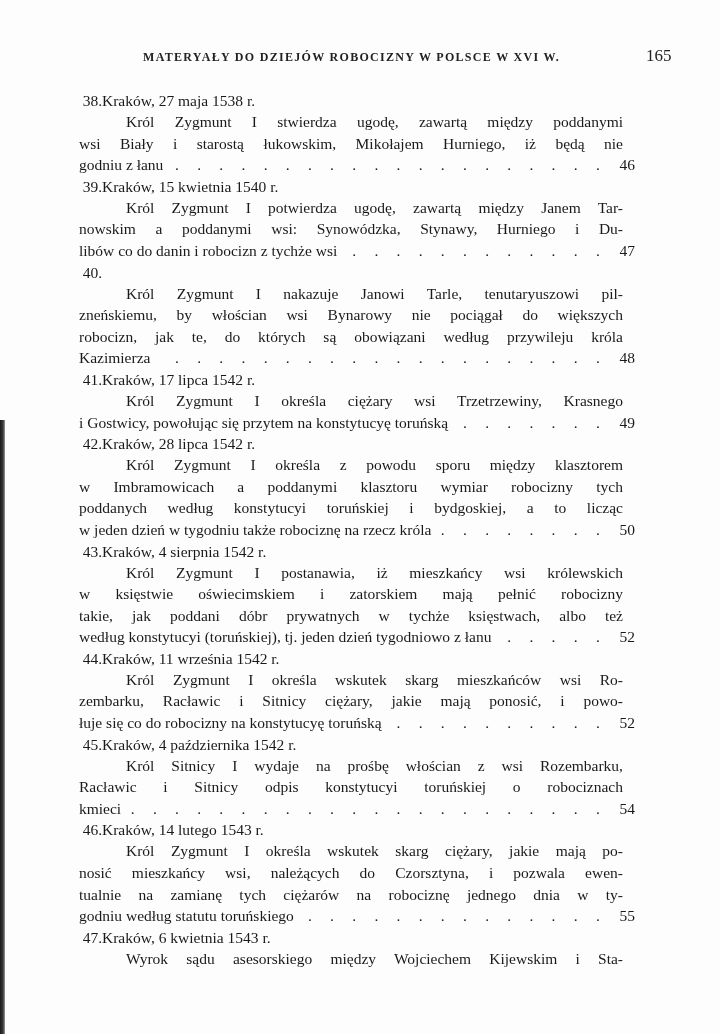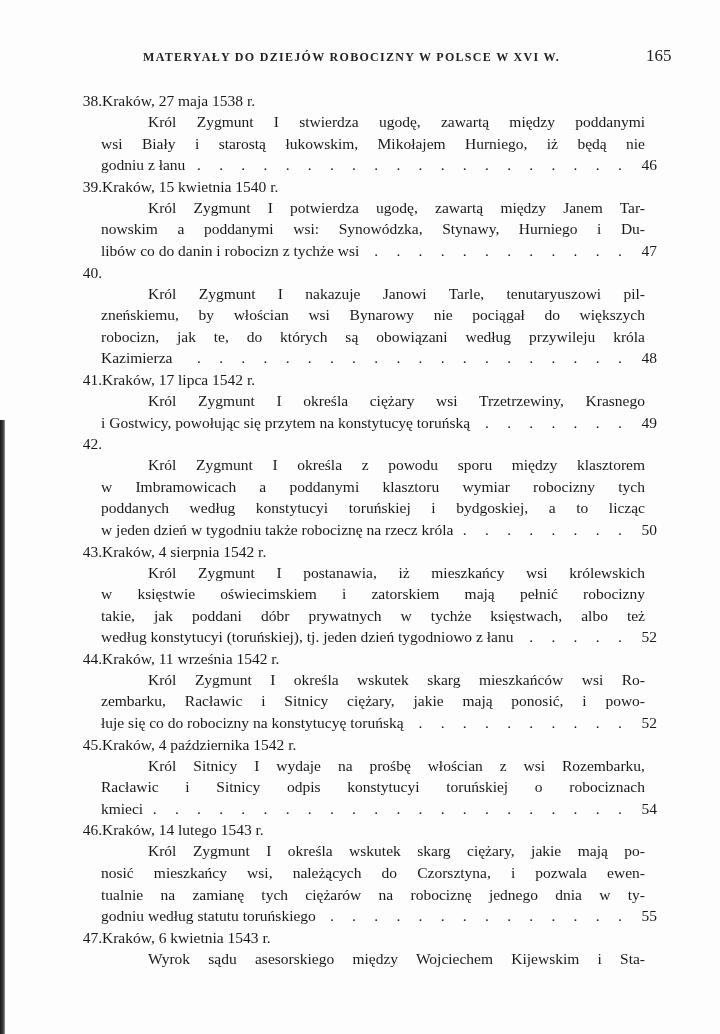--- a/index.html
+++ b/index.html
@@ -61,21 +61,21 @@
     }
     .entry-num {
       width: 45px;
       flex: 0 0 45px;
       text-align: right;
     }
     .entry-place {
       white-space: nowrap;
     }
     .entry-body {
-      margin-left: 44px;
+      margin-left: 22px;
       width: 544px;
       font-size: 15.5px;
       line-height: 21.6px;
       text-align: justify;
     }
     .line {
       display: block;
       height: 21.6px;
       white-space: nowrap;
       text-align-last: justify;
@@ -177,20 +177,21 @@
         <span class="txt">i Gostwicy, powołując się przytem na konstytucyę toruńską</span>
         <span class="leader">. . . . . . . . . . . . . . . . . . . . . . . . . . . . . . . . . . . . . . . . . . . . . . . . . . . . . . . .</span>
         <span class="pg">49</span>
       </span>
     </div>
   </div>
 
   <div class="entry">
     <div class="entry-head">
       <span class="entry-num">42.</span>
+      <span class="entry-place">Kraków, 28 lipca 1542 r.</span>
     </div>
     <div class="entry-body">
       <span class="line first">Król Zygmunt I określa z powodu sporu między klasztorem</span>
       <span class="line">w Imbramowicach a poddanymi klasztoru wymiar robocizny tych</span>
       <span class="line">poddanych według konstytucyi toruńskiej i bydgoskiej, a to licząc</span>
       <span class="line last">
         <span class="txt">w jeden dzień w tygodniu także robociznę na rzecz króla</span>
         <span class="leader">. . . . . . . . . . . . . . . . . . . . . . . . . . . . . . . . . . . . . . . . . . . . . . . . . . . . . . . .</span>
         <span class="pg">50</span>
       </span>

